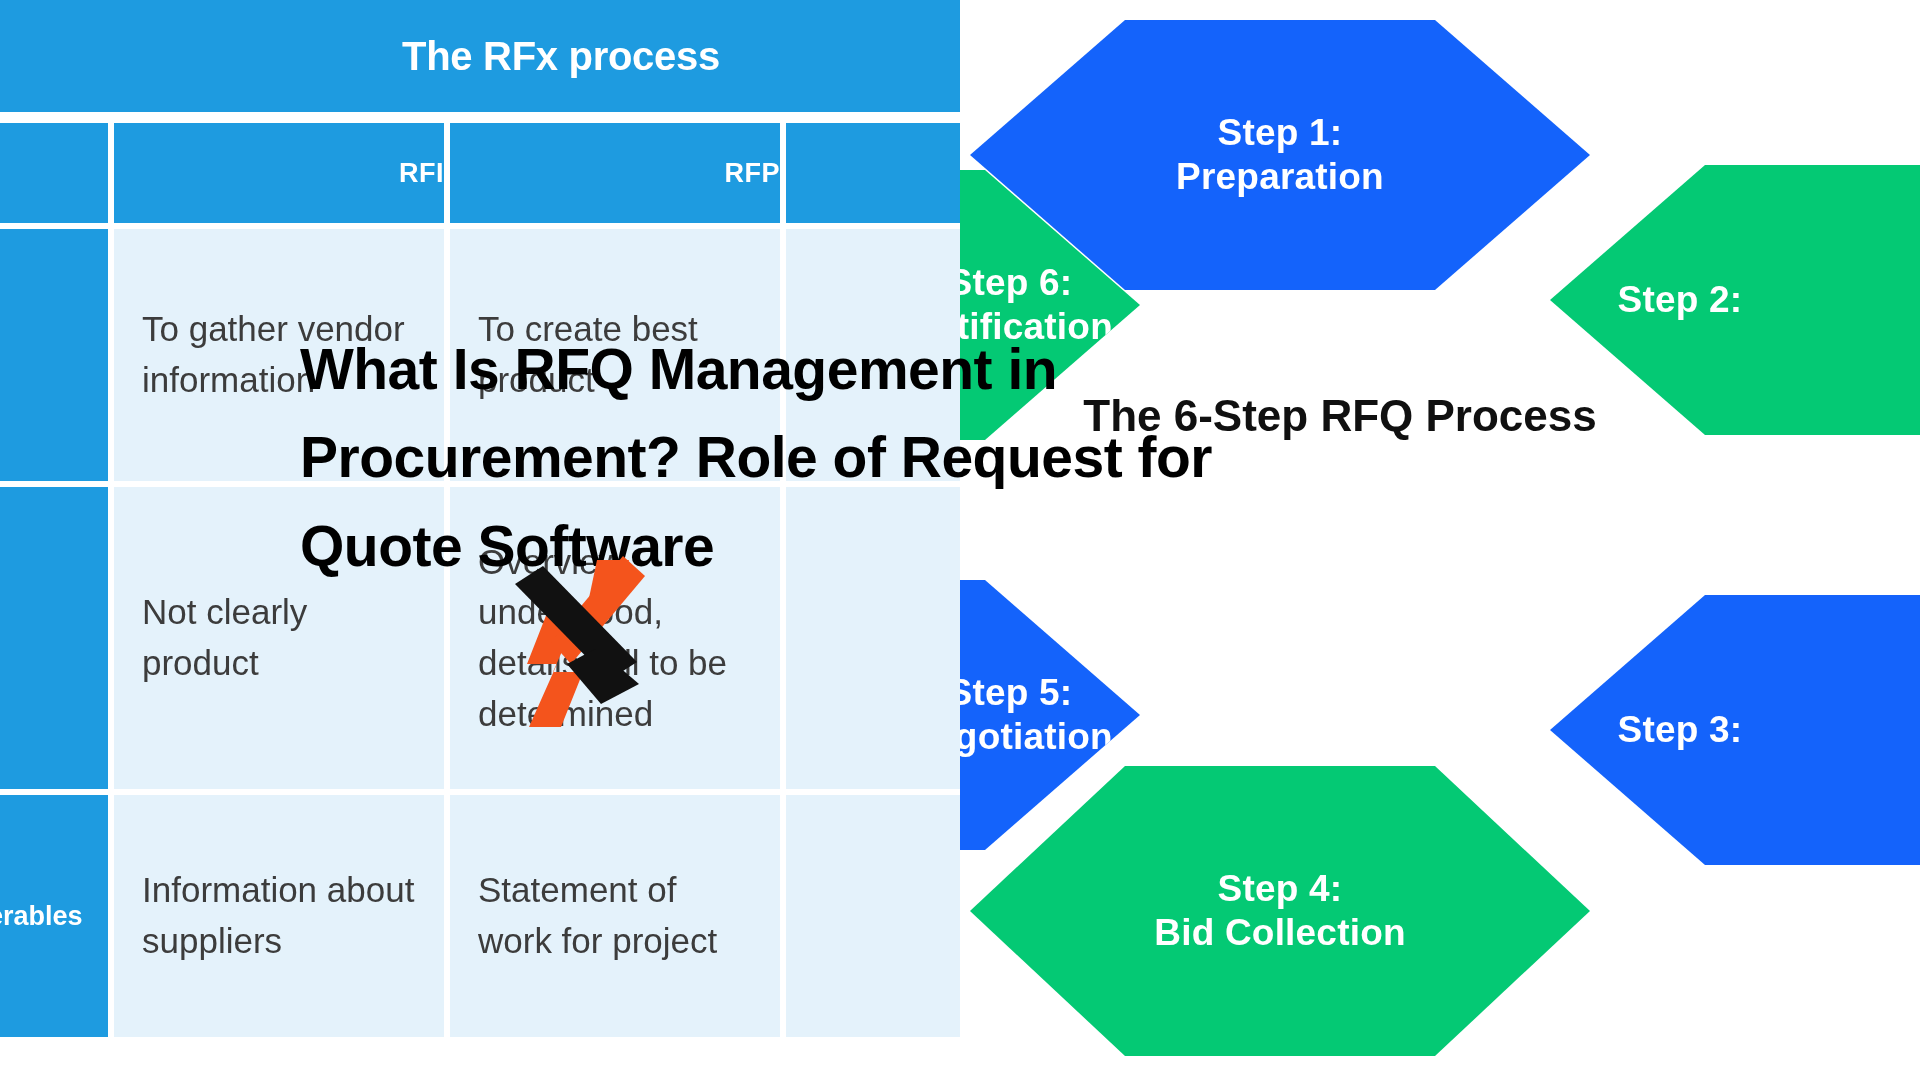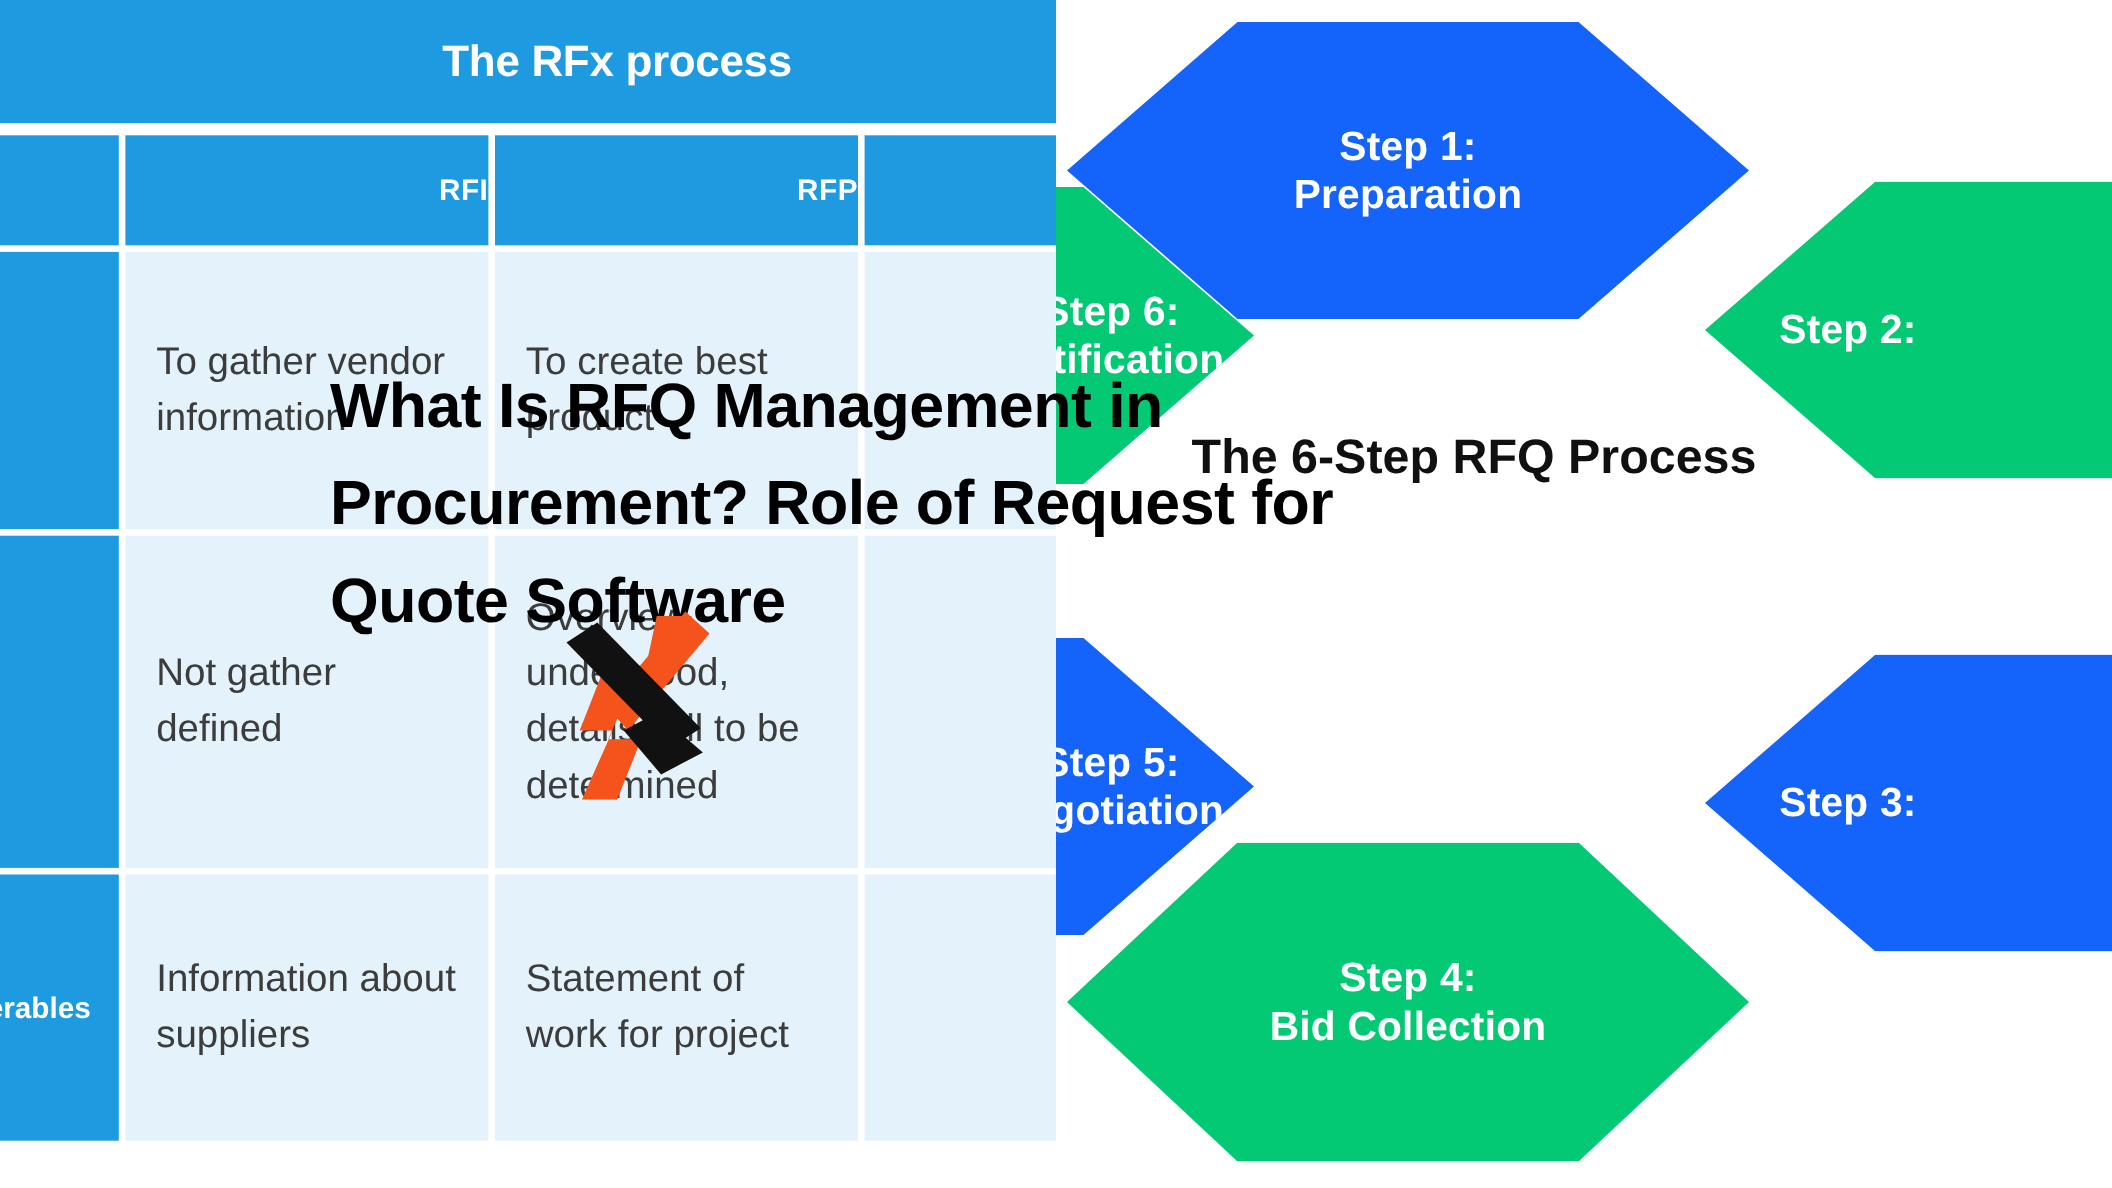--- a/index.html
+++ b/index.html
@@ -169,21 +169,21 @@
 
         <tr class="row-a">
           <td class="rowhead"></td>
           <td class="cell">To gather vendor information</td>
           <td class="cell">To create best product</td>
           <td class="cell"></td>
         </tr>
 
         <tr class="row-b">
           <td class="rowhead"></td>
-          <td class="cell">Not gather defined</td>
+          <td class="cell">Not clearly product</td>
           <td class="cell">Overview understood, details still to be determined</td>
           <td class="cell"></td>
         </tr>
 
         <tr class="row-c">
           <td class="rowhead">Deliverables</td>
           <td class="cell">Information about suppliers</td>
           <td class="cell">Statement of work for project</td>
           <td class="cell"></td>
         </tr>

